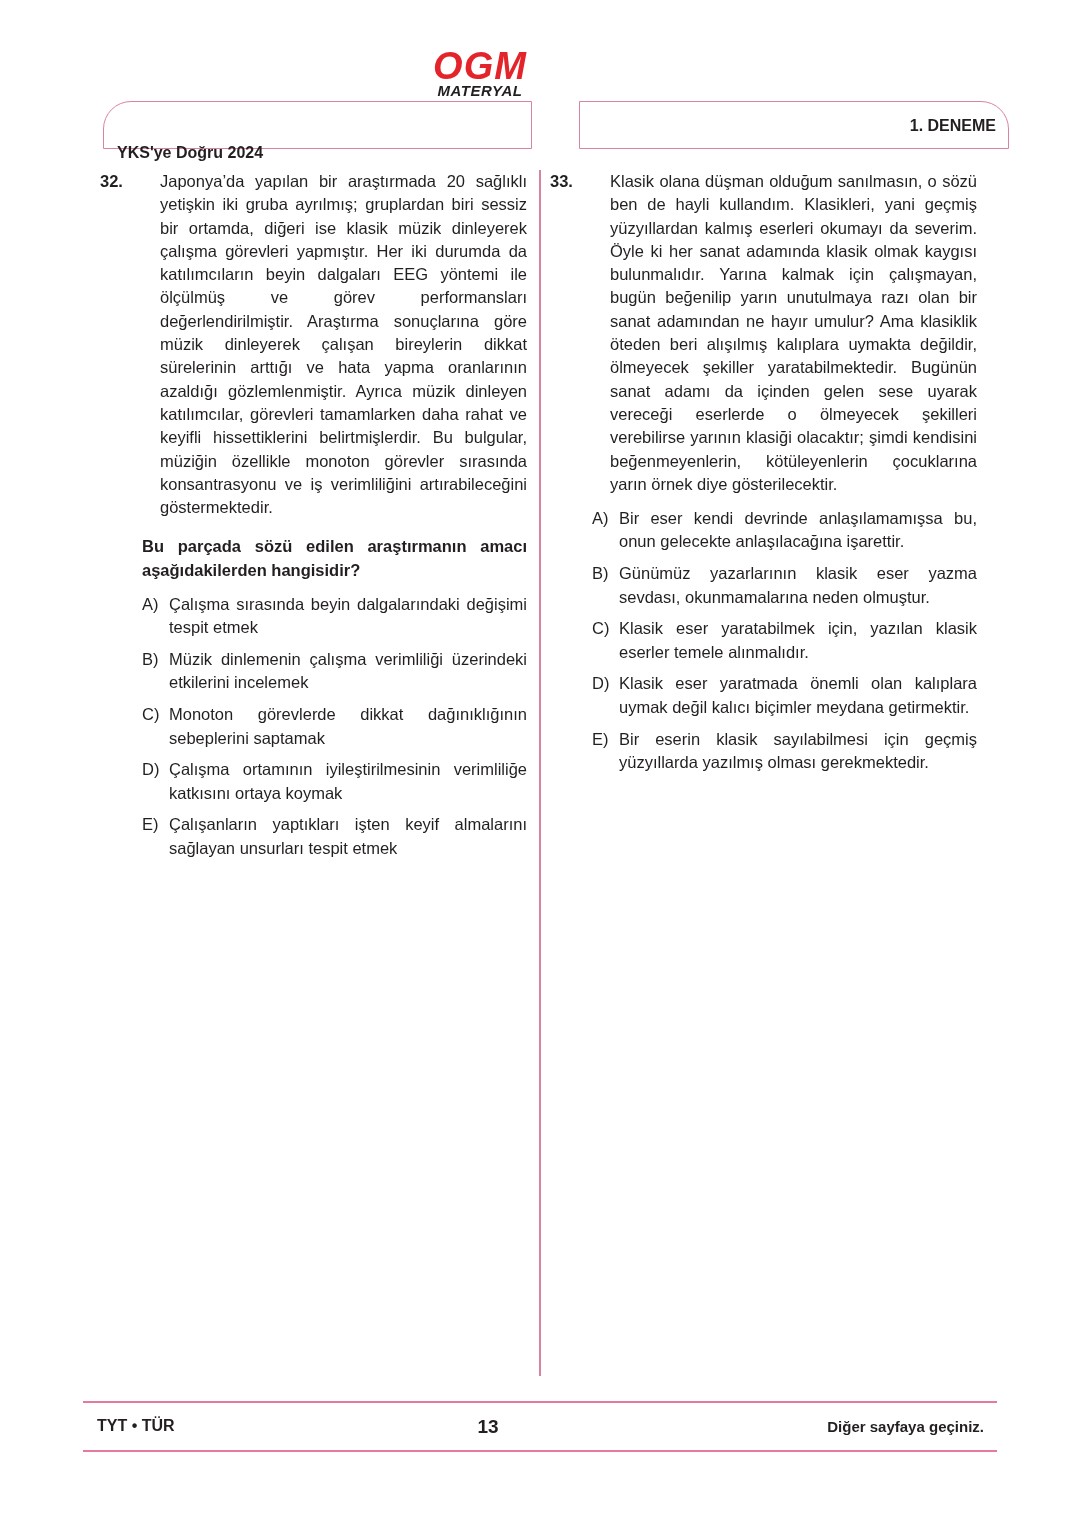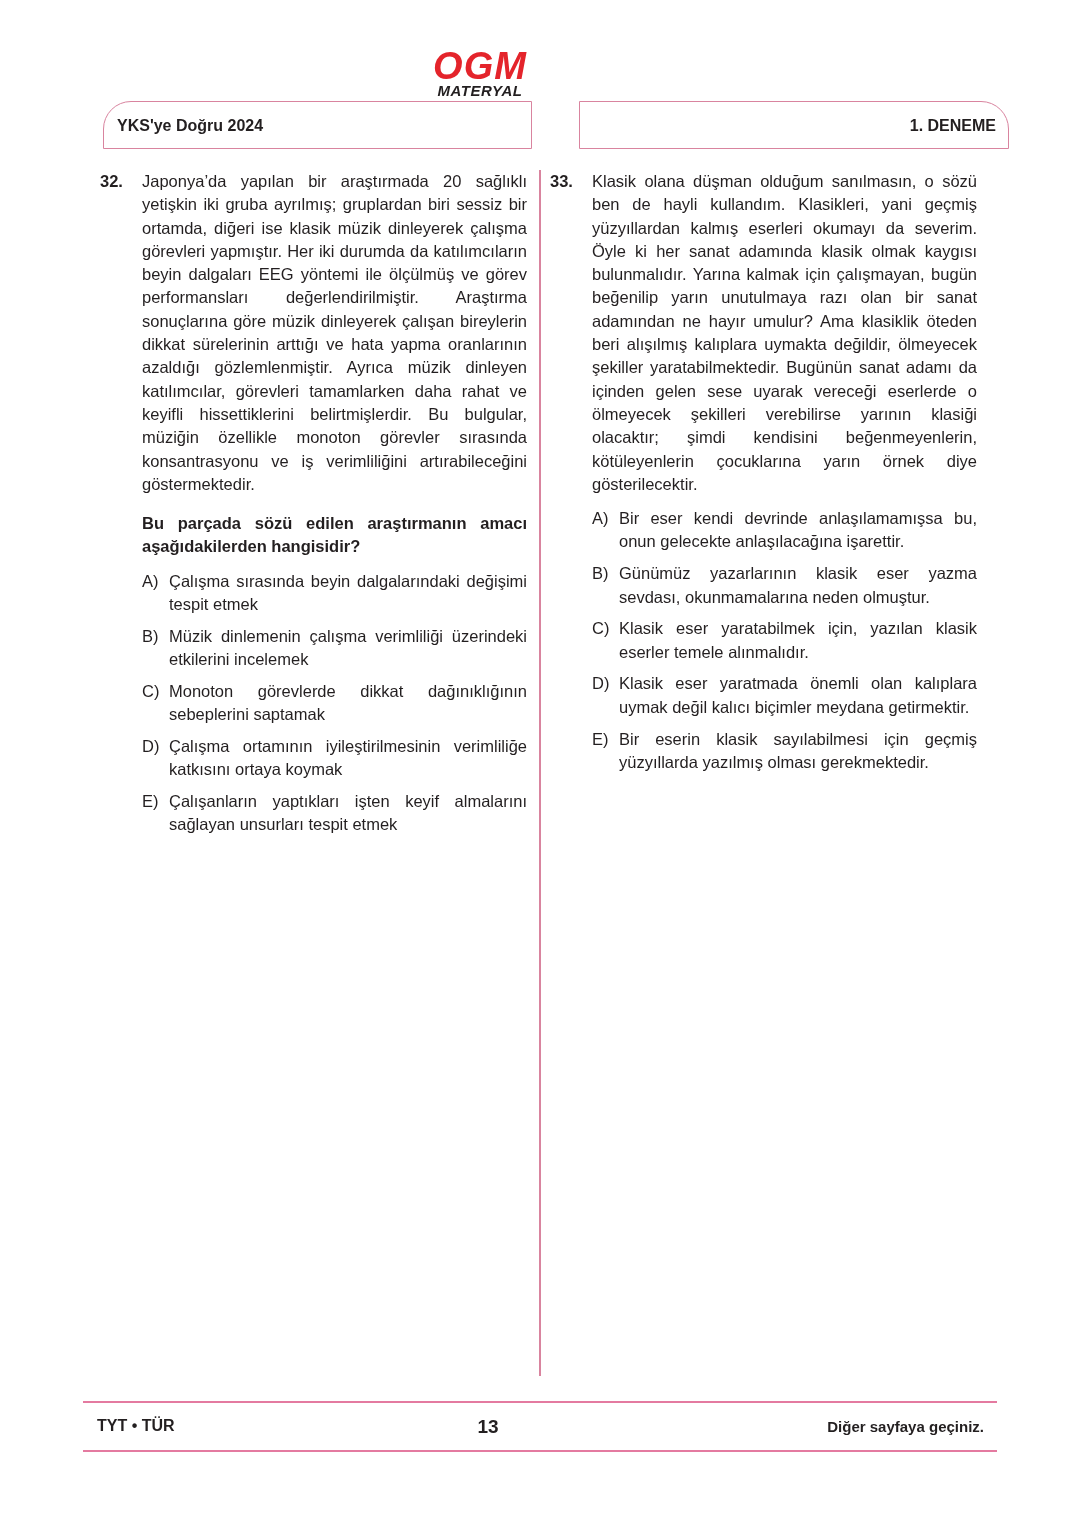--- a/index.html
+++ b/index.html
@@ -8,28 +8,28 @@
   .logo { position: absolute; left: 0; width: 960px; top: 50px; text-align: center; }
   .logo-main { font-family: "Liberation Sans", sans-serif; font-weight: bold; font-style: italic;
                font-size: 38px; line-height: 32px; color: #e4242b; letter-spacing: 1px; }
   .logo-sub { font-family: "Liberation Sans", sans-serif; font-weight: bold; font-style: italic;
               font-size: 15px; line-height: 14px; color: #231f20; letter-spacing: 0.5px; margin-top: 2px; }
   .hdr-box { position: absolute; top: 101px; height: 48px; border: 1.5px solid #d9849f; box-sizing: border-box;
              background: #fff; }
   .hdr-left { left: 103px; width: 429px; border-top-left-radius: 28px; }
   .hdr-right { left: 579px; width: 430px; border-top-right-radius: 28px; }
   .hdr-text { position: absolute; top: 15px; font-weight: bold; font-size: 16px; color: #231f20; }
-  .hdr-left .hdr-text { left: 13px; }
+  .hdr-left .hdr-text { left: 13px; margin-top: 27px; }
   .hdr-right .hdr-text { right: 12px; }
   .divider { position: absolute; left: 539px; top: 170px; width: 2px; height: 1206px; background: #d9849f; }
   .col { position: absolute; top: 170px; width: 430px; font-size: 16.5px; line-height: 23.3px; }
   .col-left { left: 100px; width: 427px; }
   .col-right { left: 550px; width: 427px; }
   .qnum { position: absolute; left: 0; top: 0; font-weight: bold; }
-  .passage { margin-left: 42px; text-align: justify; hyphens: manual; }
+  .passage { margin-left: 60px; text-align: justify; hyphens: manual; }
   .stem { margin-left: 42px; margin-top: 16px; font-weight: bold; text-align: justify; }
   .options { margin-left: 42px; margin-top: 11px; }
   .opt { display: flex; margin-bottom: 8.5px; }
   .opt-letter { width: 27px; flex: 0 0 27px; }
   .opt-text { flex: 1; text-align: justify; }
   .footer-line { position: absolute; left: 83px; width: 914px; height: 2px; background: #e47aa0; }
   .footer-top { top: 1401px; }
   .footer-bot { top: 1450px; }
   .footer-left { position: absolute; left: 97px; top: 1417px; font-weight: bold; font-size: 16px; }
   .footer-center { position: absolute; left: 0; width: 976px; top: 1416px; text-align: center; font-weight: bold; font-size: 19px; }

